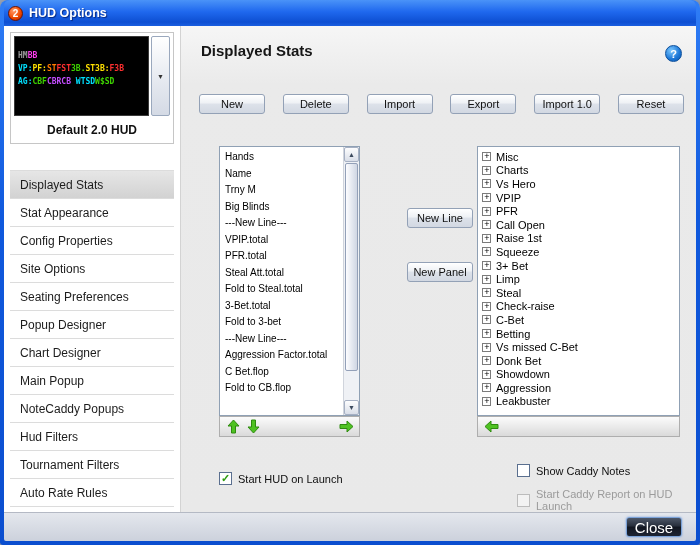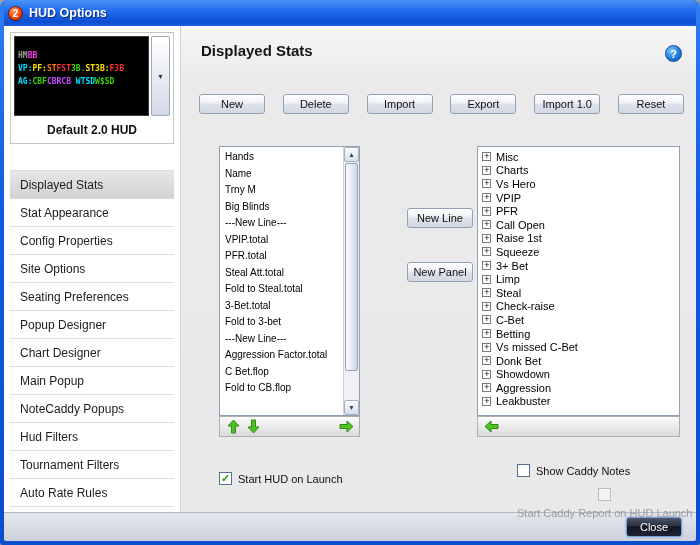--- a/index.html
+++ b/index.html
@@ -113,33 +113,33 @@
   .mid-btn { position: absolute; left: 226px; width: 64px; }
   .mid-btn.b1 { top: 182px; }
   .mid-btn.b2 { top: 236px; }
   
   .cb-row { position: absolute; display: flex; align-items: center; gap: 6px; font-size: 11px; color: #101010; cursor: pointer; }
   .cb-box {
     width: 13px; height: 13px; background: #fff; border: 1px solid #5a6f8f;
     font-size: 11px; line-height: 11px; font-weight: bold; color: #2f9c10;
     display: flex; align-items: center; justify-content: center; flex: 0 0 auto;
   }
-  .cb-row.disabled { color: #9b9b9b; cursor: default; flex-direction: column; }
+  .cb-row.disabled { color: #9b9b9b; cursor: default; }
   .cb-row.disabled .cb-box { border-color: #bcbcbc; background: #f3f3f3; }
   .cb1 { left: 38px; top: 446px; }
   .cb2 { left: 336px; top: 438px; }
   .cb3 { left: 336px; top: 462px; }
   
   .footer {
     height: 29px; background: linear-gradient(180deg,#e4e7ed,#ccd1dc);
     border-top: 1px solid #b4b9c4; display: flex; align-items: center; justify-content: flex-end;
     padding-right: 14px; border-radius: 0 0 2px 2px;
   }
   .close-btn {
-    width: 56px; height: 20px; font-size: 11px; color: #fff; cursor: pointer;
+    width: 56px; height: 20px; font-size: 15px; color: #fff; cursor: pointer;
     background: linear-gradient(180deg,#4d5768 0%,#272e3c 45%,#121621 50%,#1d2433 100%);
     border: 1px solid #7ba2d8; border-radius: 3px;
     box-shadow: 0 0 2px rgba(90,140,220,.8);
     font-family: "Liberation Sans", sans-serif;
   }
 </style>
 </head>
 <body>
 
 <div class="window">

